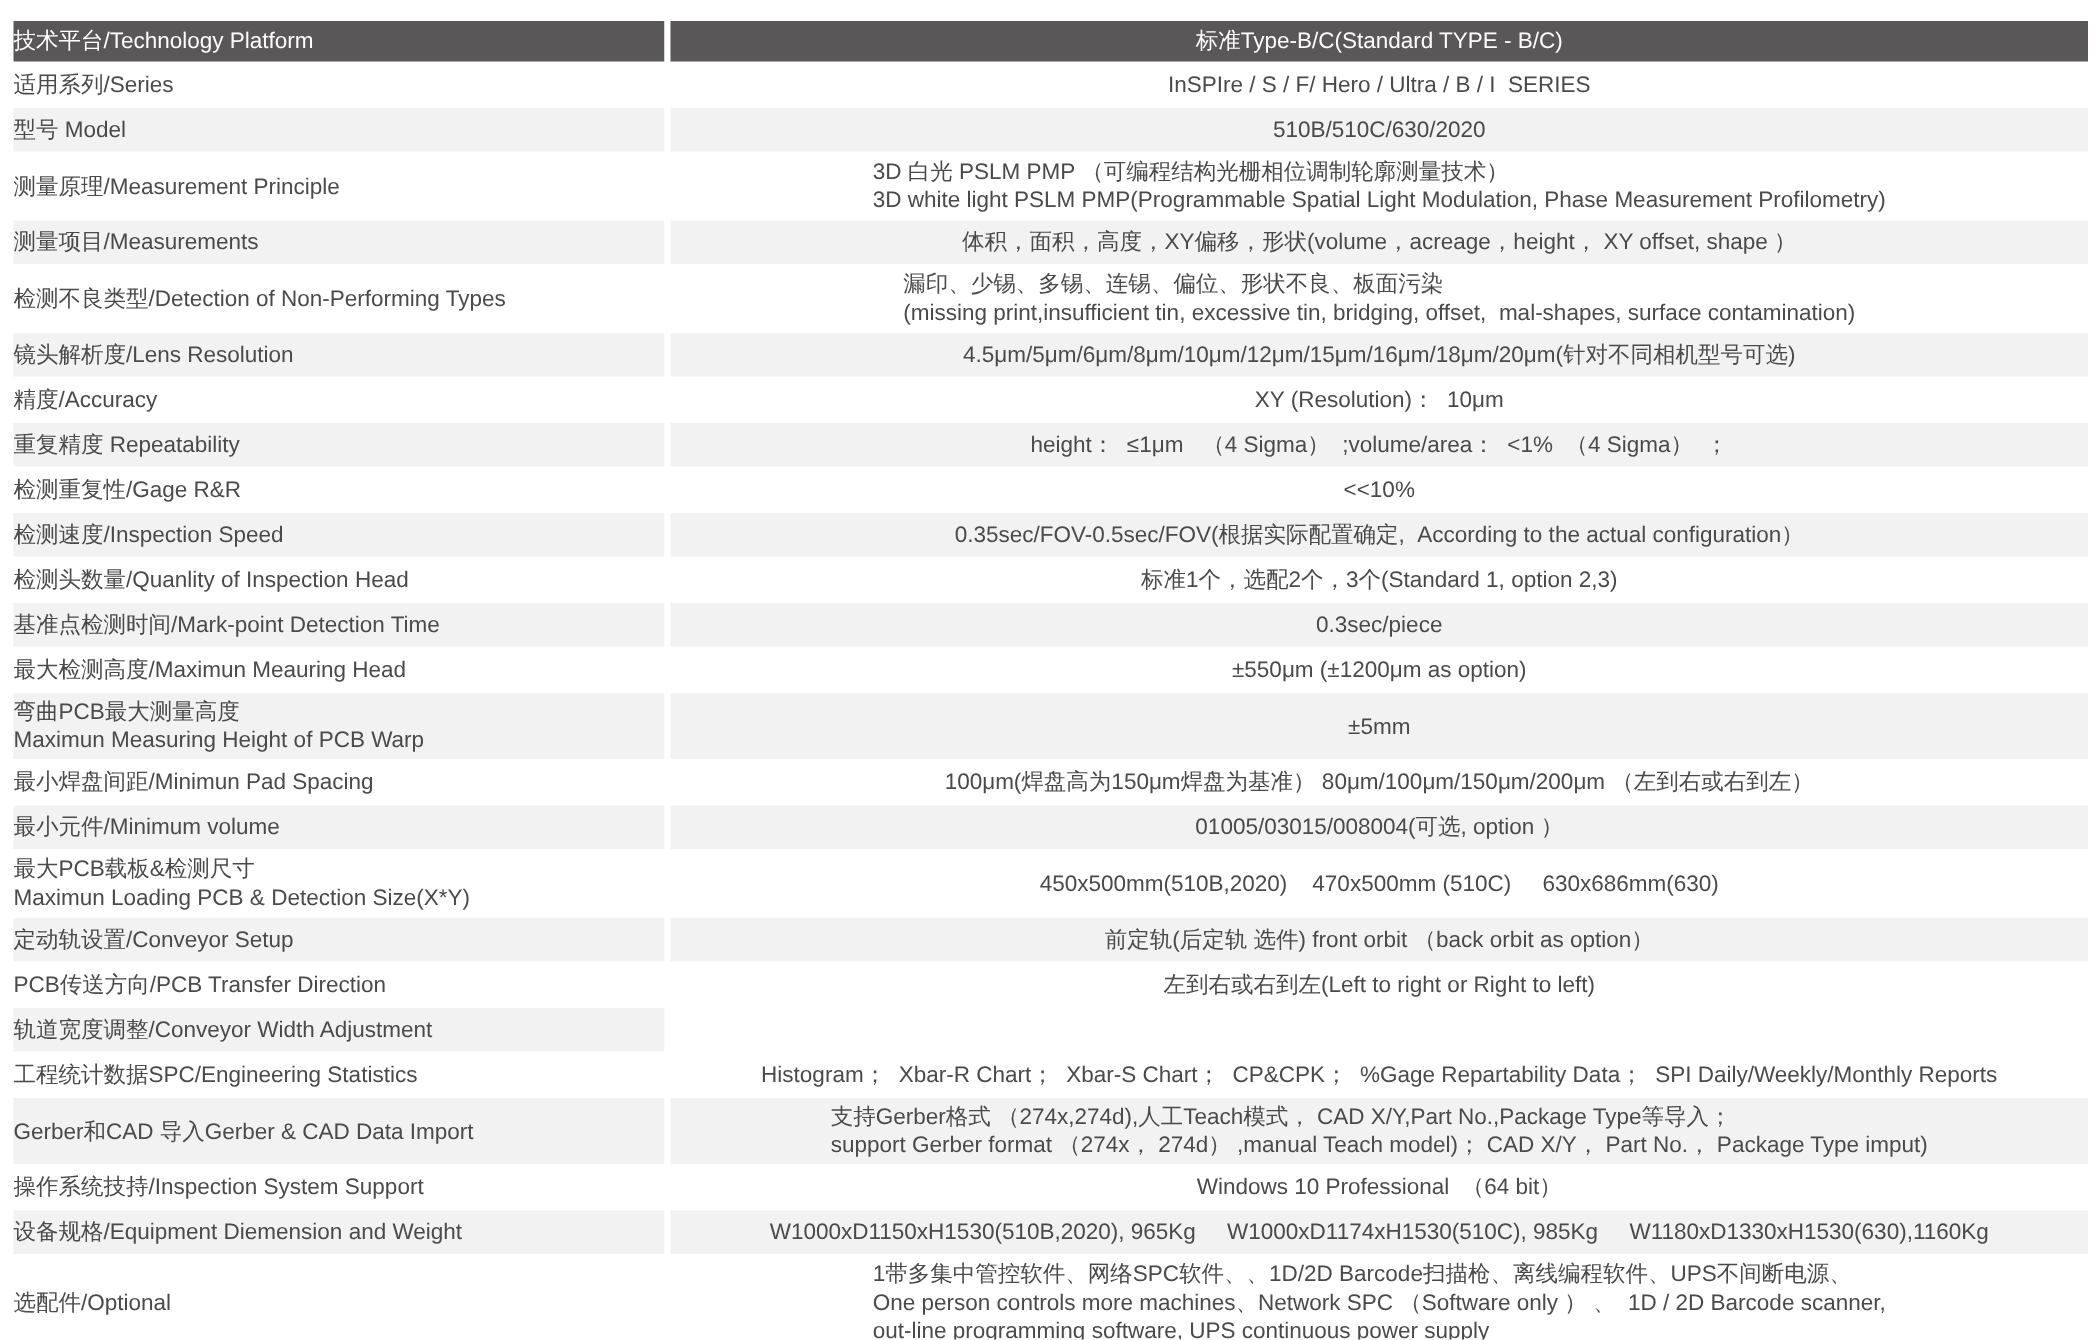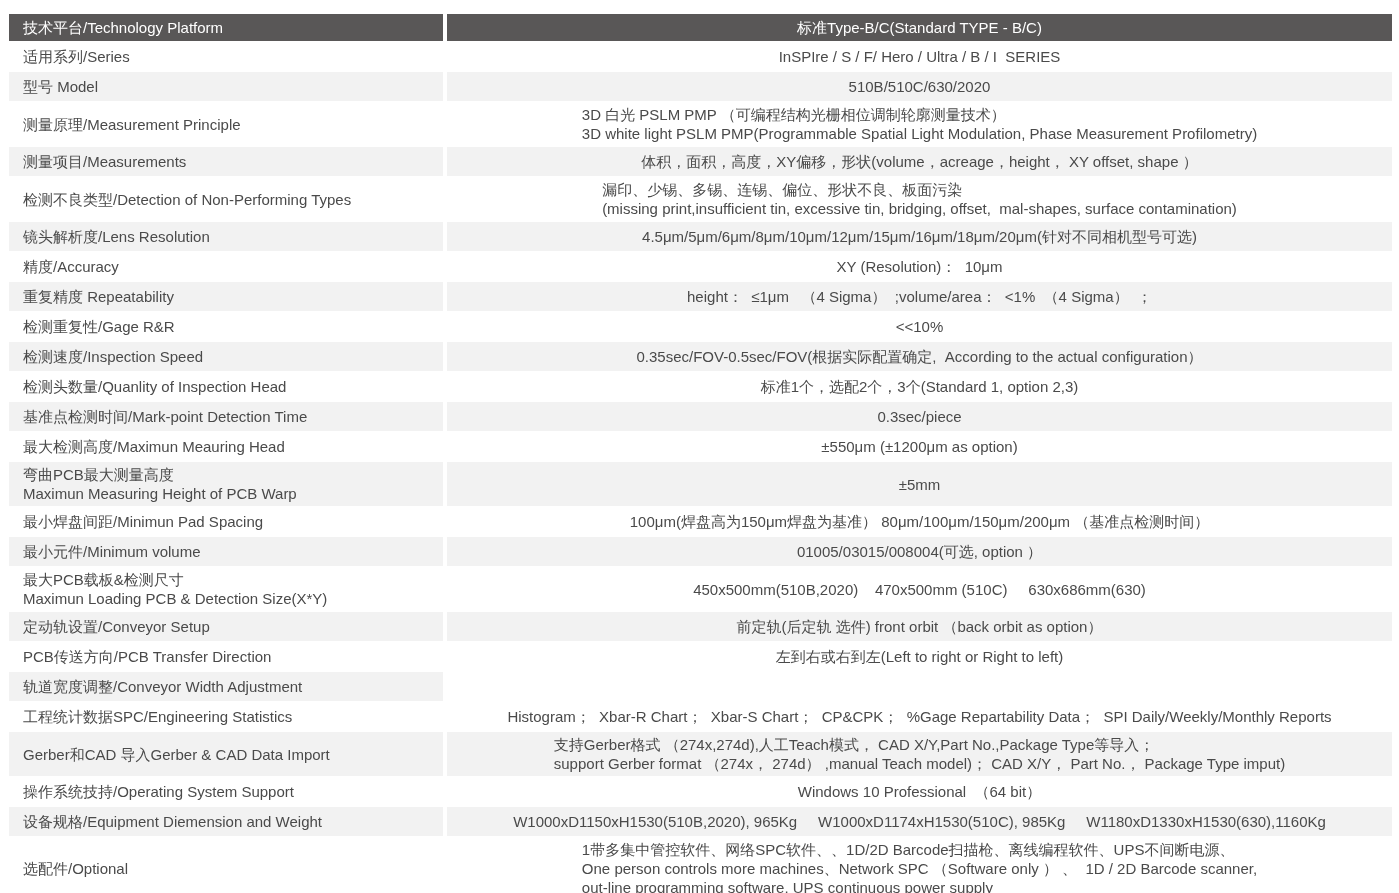--- a/index.html
+++ b/index.html
@@ -15,21 +15,21 @@
     font-family:"Liberation Sans","DejaVu Sans",sans-serif;
     color:var(--body-text);
   }
   #spec-table{padding:14px 7px 0 9px;}
   .row{display:flex;align-items:stretch;margin-bottom:1px;}
   .cell{
     white-space:pre-wrap;line-height:19px;font-size:15px;
     padding:3px 0;display:flex;align-items:center;
     min-height:29px;box-sizing:border-box;background:var(--row-bg);
   }
-  .left{flex:0 0 434px;width:434px;padding-left:14px;}
+  .left{flex:0 0 434px;width:434px;}
   .right{flex:1;justify-content:center;text-align:left;}
   .gutter{flex:0 0 4px;width:4px;background:#fff;}
   .row.gray .cell{background:var(--row-alt-bg);}
   .row.header .cell{
     background:var(--header-bg);color:var(--header-text);
     min-height:27px;padding-top:2px;padding-bottom:2px;font-size:15px;
   }
 </style>
 </head>
 <body>
@@ -109,21 +109,21 @@
     </div>
     <div class="row gray">
       <div class="cell left">弯曲PCB最大测量高度
 Maximun Measuring Height of PCB Warp</div>
       <div class="gutter"></div>
       <div class="cell right">±5mm</div>
     </div>
     <div class="row">
       <div class="cell left">最小焊盘间距/Minimun Pad Spacing</div>
       <div class="gutter"></div>
-      <div class="cell right">100μm(焊盘高为150μm焊盘为基准） 80μm/100μm/150μm/200μm （基准点检测时间）</div>
+      <div class="cell right">100μm(焊盘高为150μm焊盘为基准） 80μm/100μm/150μm/200μm （左到右或右到左）</div>
     </div>
     <div class="row gray">
       <div class="cell left">最小元件/Minimum volume</div>
       <div class="gutter"></div>
       <div class="cell right">01005/03015/008004(可选, option ）</div>
     </div>
     <div class="row">
       <div class="cell left">最大PCB载板&amp;检测尺寸
 Maximun Loading PCB &amp; Detection Size(X*Y)</div>
       <div class="gutter"></div>
@@ -148,21 +148,21 @@
       <div class="gutter"></div>
       <div class="cell right">Histogram；  Xbar-R Chart；  Xbar-S Chart；  CP&amp;CPK；  %Gage Repartability Data；  SPI Daily/Weekly/Monthly Reports</div>
     </div>
     <div class="row gray">
       <div class="cell left">Gerber和CAD 导入Gerber &amp; CAD Data Import</div>
       <div class="gutter"></div>
       <div class="cell right">支持Gerber格式 （274x,274d),人工Teach模式， CAD X/Y,Part No.,Package Type等导入；
 support Gerber format （274x， 274d） ,manual Teach model)； CAD X/Y， Part No.， Package Type imput)</div>
     </div>
     <div class="row">
-      <div class="cell left">操作系统技持/Operating System Support</div>
+      <div class="cell left">操作系统技持/Inspection System Support</div>
       <div class="gutter"></div>
       <div class="cell right">Windows 10 Professional  （64 bit）</div>
     </div>
     <div class="row gray">
       <div class="cell left">设备规格/Equipment Diemension and Weight</div>
       <div class="gutter"></div>
       <div class="cell right">W1000xD1150xH1530(510B,2020), 965Kg     W1000xD1174xH1530(510C), 985Kg     W1180xD1330xH1530(630),1160Kg</div>
     </div>
     <div class="row">
       <div class="cell left">选配件/Optional</div>

